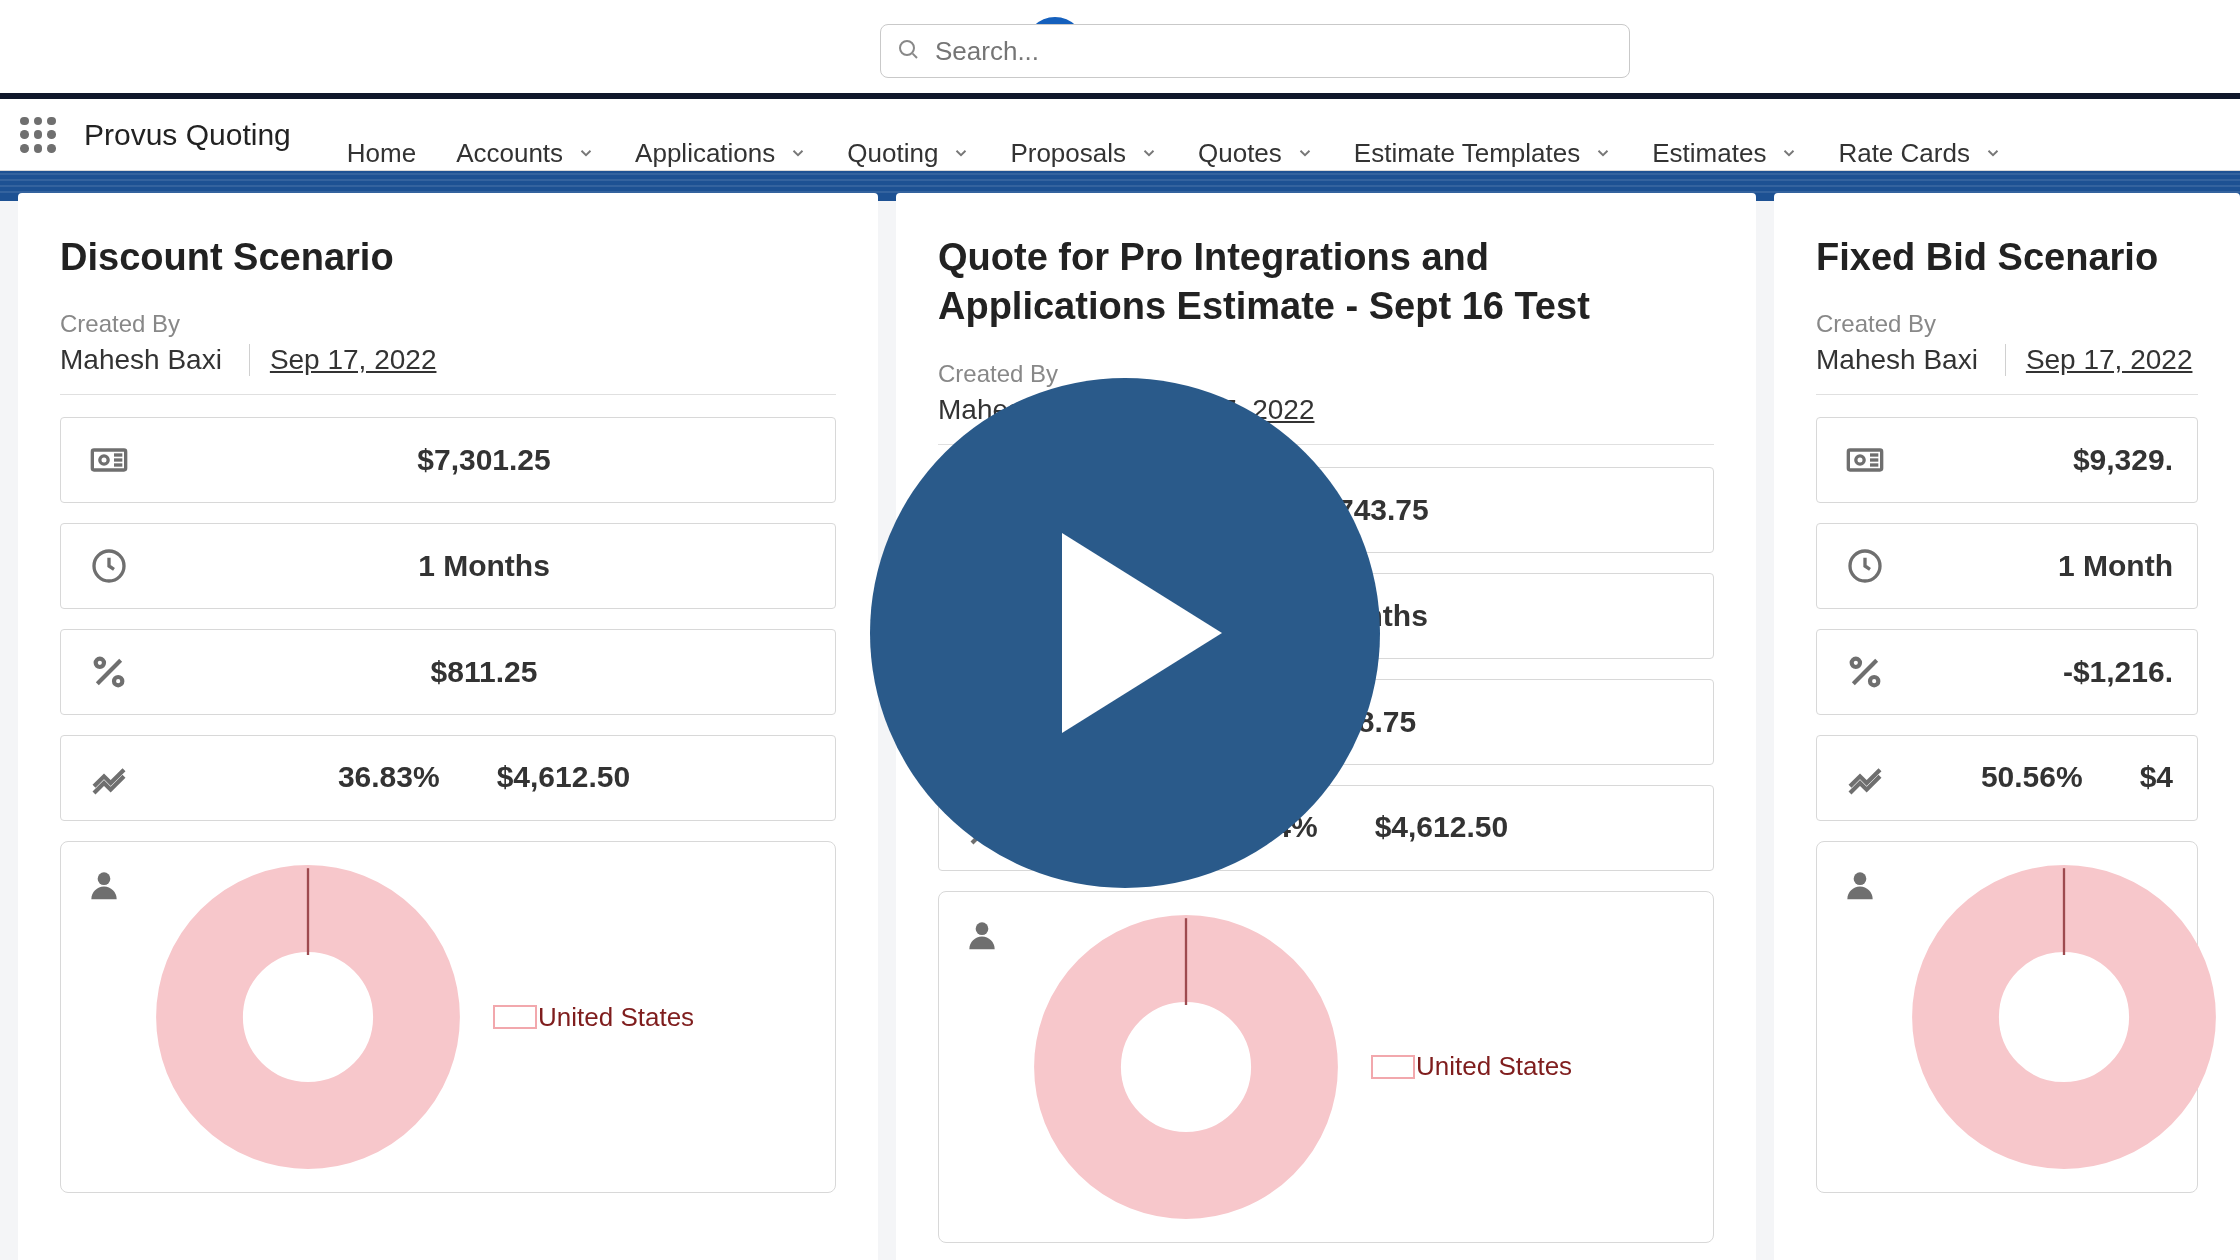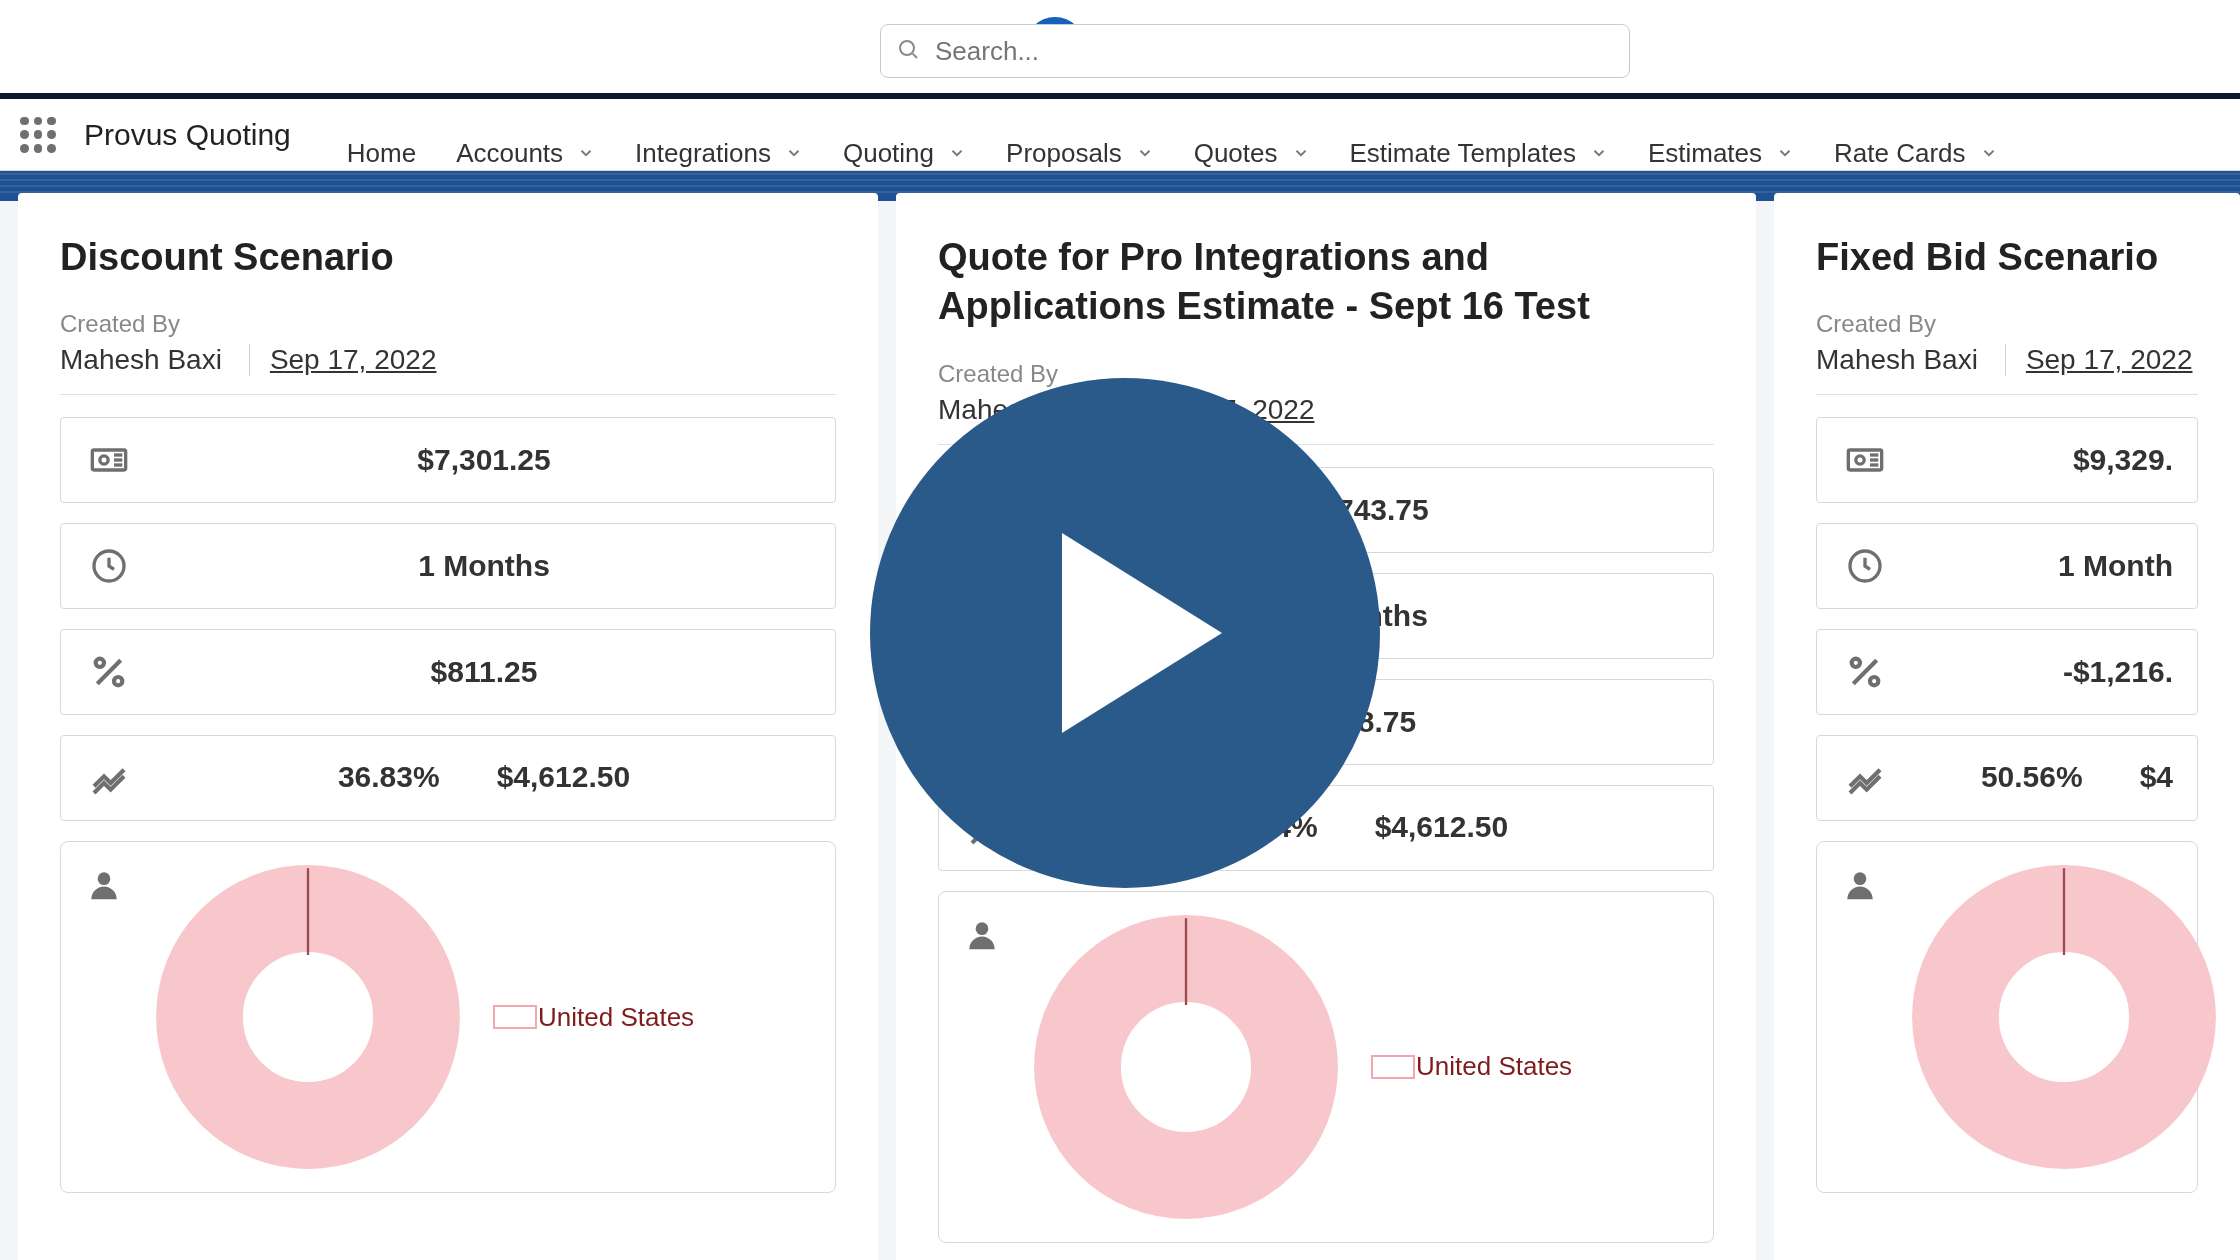--- a/index.html
+++ b/index.html
@@ -336,21 +336,21 @@
     <div class="nav-item">
         <span>Home</span>
       </div>
     <div class="nav-item">
         <span>Accounts</span>
         <span class="chev"><svg width="18" height="18" viewBox="0 0 24 24" fill="none" stroke="#777" stroke-width="2.5">
             <polyline points="6 9 12 15 18 9"></polyline>
           </svg></span>
       </div>
     <div class="nav-item">
-        <span>Integrations</span>
+        <span>Applications</span>
         <span class="chev"><svg width="18" height="18" viewBox="0 0 24 24" fill="none" stroke="#777" stroke-width="2.5">
             <polyline points="6 9 12 15 18 9"></polyline>
           </svg></span>
       </div>
     <div class="nav-item">
         <span>Quoting</span>
         <span class="chev"><svg width="18" height="18" viewBox="0 0 24 24" fill="none" stroke="#777" stroke-width="2.5">
             <polyline points="6 9 12 15 18 9"></polyline>
           </svg></span>
       </div>

